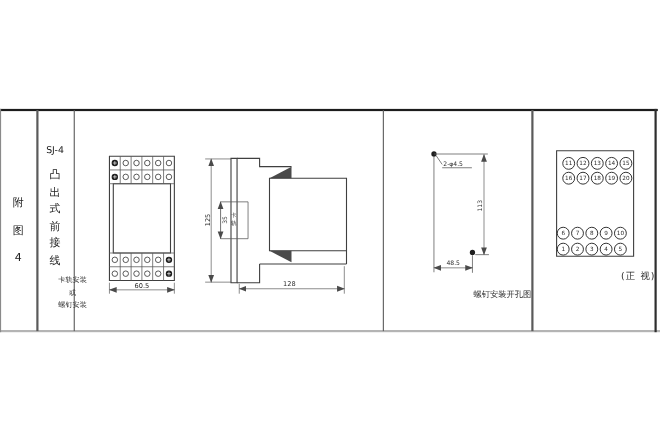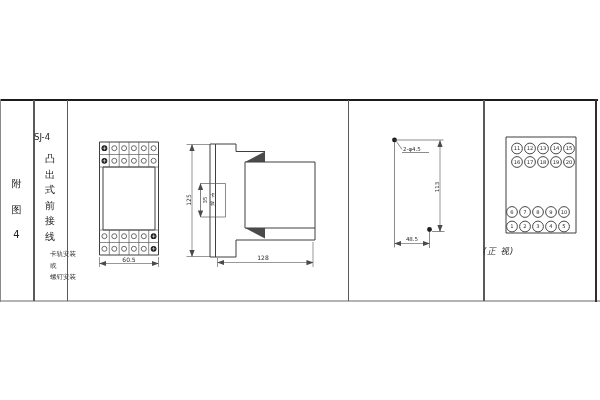--- a/index.html
+++ b/index.html
@@ -8,26 +8,26 @@
   .line{position:absolute;}
   .tbl-top{left:0;top:99px;width:598px;height:2px;background:#1c1c1c;}
   .tbl-bottom{left:0;top:300px;width:600px;height:2px;background:#b4b4b4;}
   .tbl-left{left:0;top:99px;width:1px;height:203px;background:#8a8a8a;}
   .tbl-right{left:595px;top:99px;width:2px;height:203px;background:#2e2e2e;}
   .vsep{position:absolute;top:100px;width:1.5px;height:201px;background:#5a5a5a;}
   .v1{left:33px;} .v2{left:66.5px;} .v3{left:347.5px;} .v4{left:483px;}
 
   .col1-label{position:absolute;left:0;top:177px;width:33px;display:flex;flex-direction:column;
               align-items:center;gap:12px;font-size:10px;}
-  .col2{position:absolute;left:34px;width:32px;}
+  .col2{position:absolute;left:34px;width:32px;text-align:center;}
   .model{top:132px;font-size:8.5px;}
   .type-chars{top:152px;display:flex;flex-direction:column;align-items:center;gap:1.5px;font-size:10px;left:34px;}
   .mount{top:249px;font-size:6.5px;line-height:11.5px;color:#333;padding-left:16px;}
 
-  .caption{position:absolute;text-align:left;color:#2b2b2b;font-style:italic;}
+  .caption{position:absolute;text-align:right;color:#2b2b2b;}
   .drill-caption{left:348px;top:263px;width:135px;font-size:7.5px;}
   .term-caption{left:483px;top:246px;width:113px;font-size:8.5px;letter-spacing:1px;}
 
   svg{position:absolute;left:0;top:0;}
   svg *{vector-effect:non-scaling-stroke;}
   .o{fill:none;stroke:#3f3f3f;stroke-width:1;}
   .thin{fill:none;stroke:#5a5a5a;stroke-width:.7;}
   .dim{fill:none;stroke:#7d7d7d;stroke-width:.8;}
   .wedge{fill:#4a4a4a;stroke:none;}
   .hole{fill:#1e1e1e;stroke:none;}
@@ -68,20 +68,21 @@
     <span>前</span>
     <span>接</span>
     <span>线</span>
   </div>
   <div class="col2 mount">
     <div>卡轨安装</div>
     <div>或</div>
     <div>螺钉安装</div>
   </div>
 
+  <div class="caption drill-caption">螺钉安装开孔图</div>
   <div class="caption term-caption">(正 视)</div>
 
   <svg width="600" height="400" viewBox="0 0 600 400">
     <defs>
       <marker id="arw" markerUnits="userSpaceOnUse" markerWidth="7" markerHeight="7" viewBox="0 0 8 8" refX="7.5" refY="4" orient="auto-start-reverse">
         <path d="M0,1 L8,4 L0,7 z" fill="#4a4a4a"></path>
       </marker>
     </defs>
 
     <g>

